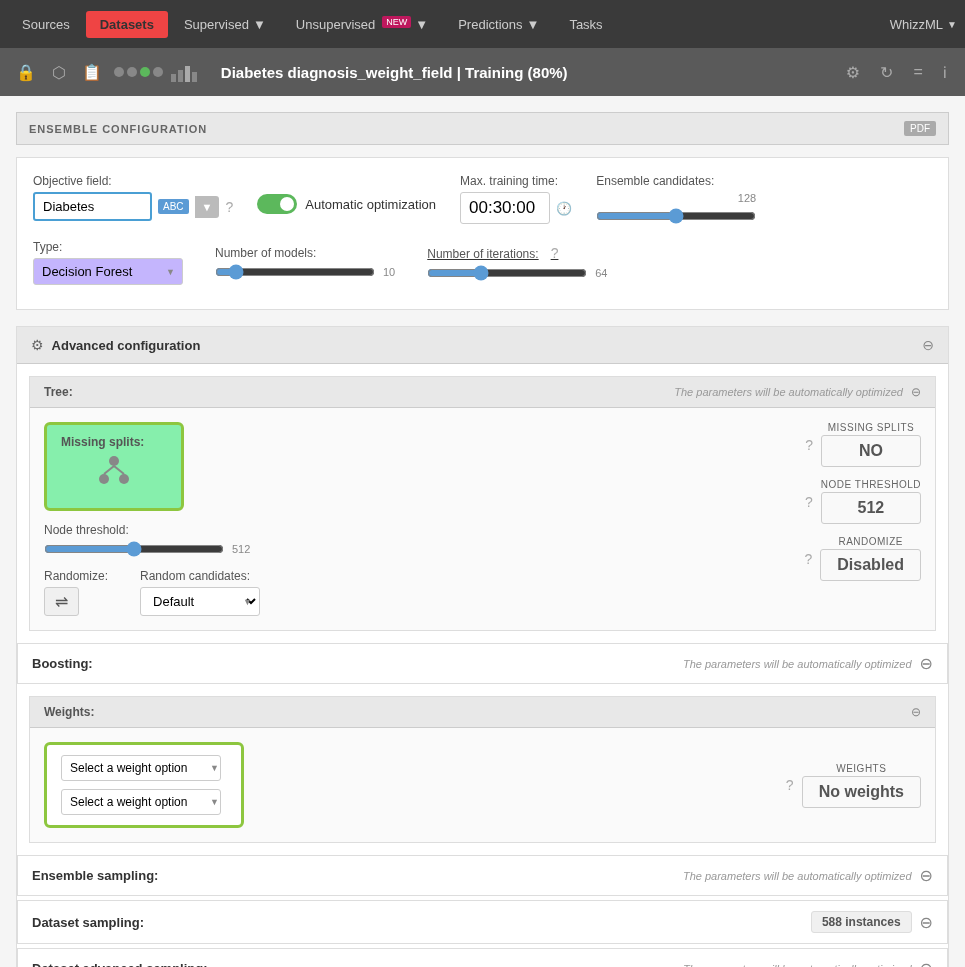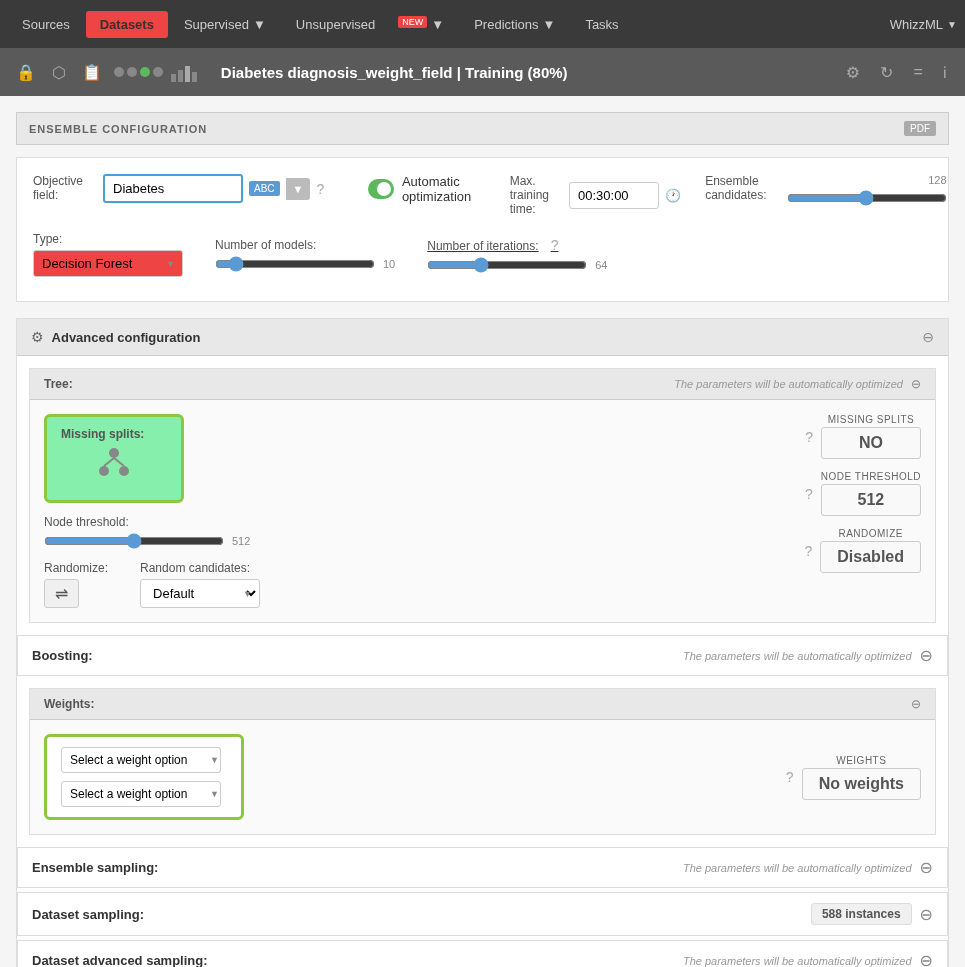--- a/index.html
+++ b/index.html
@@ -2,21 +2,21 @@
 <html><head>
   <meta charset="utf-8">
   <style>
     * { box-sizing: border-box; margin: 0; padding: 0; }
     body { font-family: Arial, Helvetica, sans-serif; font-size: 13px; background: #f0f0f0; color: #333; width: 965px; min-height: 967px; overflow-x: hidden; }
 
     
     .top-nav { display: flex; align-items: center; background: #3a3a3a; height: 48px; padding: 0 8px; gap: 2px; }
     .nav-item { color: #ccc; padding: 6px 14px; cursor: pointer; font-size: 13px; border-radius: 3px; display: flex; align-items: center; gap: 4px; }
     .nav-item.active { background: #ef4444; color: #333; border-radius: 3px; font-weight: bold; }
-    .nav-item .new-badge { background: #ef4444; color: #fff; font-size: 9px; padding: 1px 4px; border-radius: 2px; margin-left: 19px; position: relative; top: -2px; }
+    .nav-item .new-badge { background: #be185d; color: #fff; font-size: 9px; padding: 1px 4px; border-radius: 2px; margin-left: 3px; position: relative; top: -2px; }
     .nav-right { margin-left: auto; color: #ccc; display: flex; align-items: center; gap: 4px; font-size: 13px; }
     .nav-right .arrow { font-size: 10px; }
 
     
     .toolbar { background: #5a5a5a; display: flex; align-items: center; padding: 0 12px; height: 48px; gap: 8px; }
     .toolbar-icon { color: #aaa; font-size: 16px; cursor: pointer; padding: 4px; }
     .toolbar-title { color: #fff; font-size: 15px; font-weight: bold; margin: 0 auto 0 16px; }
     .toolbar-right { display: flex; gap: 8px; margin-left: auto; align-items: center; }
     .toolbar-right .tb-btn { color: #aaa; font-size: 16px; cursor: pointer; padding: 4px 6px; }
     .dots { display: flex; gap: 3px; align-items: center; }
@@ -29,21 +29,21 @@
 
     
     .section-header { display: flex; align-items: center; justify-content: space-between; background: #e8e8e8; border: 1px solid #ccc; padding: 8px 12px; margin-bottom: 12px; }
     .section-header h3 { font-size: 11px; color: #666; font-weight: bold; letter-spacing: 1px; text-transform: uppercase; }
     .section-header .pdf-btn { background: #aaa; color: #fff; padding: 2px 6px; font-size: 10px; border-radius: 2px; cursor: pointer; }
 
     
     .config-area { background: #fff; border: 1px solid #ddd; padding: 16px; margin-bottom: 16px; }
 
     .config-row { display: flex; align-items: flex-start; gap: 24px; margin-bottom: 16px; }
-    .config-field { display: flex; gap: 20px; }
+    .config-field { display: flex; flex-direction: column; gap: 4px; }
     .config-field label { font-size: 12px; color: #555; }
     .config-field .field-input { display: flex; align-items: center; gap: 6px; }
     .config-field select, .config-field input[type="text"] { border: 2px solid #4a9fd4; border-radius: 3px; padding: 5px 8px; font-size: 13px; background: #fff; }
     .abc-badge { background: #5b9bd5; color: #fff; font-size: 10px; padding: 2px 5px; border-radius: 2px; }
     .dropdown-arrow { background: #bbb; color: #fff; border: none; padding: 5px 7px; border-radius: 0 3px 3px 0; cursor: pointer; font-size: 11px; }
 
     .toggle-switch { display: flex; align-items: center; gap: 8px; }
     .toggle { width: 40px; height: 20px; background: #5cb85c; border-radius: 10px; position: relative; cursor: pointer; }
     .toggle::after { content: ''; position: absolute; right: 3px; top: 3px; width: 14px; height: 14px; background: #fff; border-radius: 50%; }
     .toggle-label { font-size: 13px; color: #333; }
@@ -53,21 +53,21 @@
     .time-icon { color: #888; cursor: pointer; }
 
     .slider-container { display: flex; flex-direction: column; gap: 4px; }
     .slider-label-row { display: flex; justify-content: flex-end; font-size: 11px; color: #888; }
     input[type="range"] { width: 160px; accent-color: #5b9bd5; }
 
     
     .type-row { display: flex; align-items: center; gap: 32px; margin-bottom: 8px; }
     .type-field { display: flex; flex-direction: column; gap: 4px; }
     .type-field label { font-size: 12px; color: #555; }
-    .type-select { border: 1px solid #ccc; border-radius: 3px; padding: 5px 24px 5px 8px; font-size: 13px; background: #ef4444; appearance: none; -webkit-appearance: none; position: relative; cursor: pointer; min-width: 150px; }
+    .type-select { border: 1px solid #ccc; border-radius: 3px; padding: 5px 24px 5px 8px; font-size: 13px; background: #c4b5fd; appearance: none; -webkit-appearance: none; position: relative; cursor: pointer; min-width: 150px; }
     .select-wrapper { position: relative; display: inline-block; }
     .select-wrapper::after { content: '▼'; position: absolute; right: 8px; top: 50%; transform: translateY(-50%); font-size: 9px; color: #888; pointer-events: none; }
 
     .slider-row { display: flex; align-items: center; gap: 8px; }
     .slider-val { font-size: 11px; color: #888; }
 
     
     .advanced-section { background: #fff; border: 1px solid #ddd; margin-bottom: 4px; }
     .advanced-header { display: flex; align-items: center; gap: 8px; padding: 10px 14px; background: #e8e8e8; border-bottom: 1px solid #ccc; cursor: pointer; }
     .advanced-header .gear-icon { color: #666; font-size: 14px; }
@@ -176,39 +176,39 @@
     <div class="pdf-btn">PDF</div>
   </div>
 
   <div class="config-area">
 
     <div class="config-row">
 
       <div class="config-field">
         <label>Objective field:</label>
         <div class="field-input">
-          <input type="text" style="border: 2px solid rgb(74, 159, 212); border-radius: 3px; padding: 5px 8px; font-size: 13px; width: 140px;" value="Diabetes">
+          <input type="text" style="border: 2px solid rgb(74, 159, 212); border-radius: 3px; padding: 5px 8px; font-size: 13px; width: 119px;" value="Diabetes">
           <span class="abc-badge">ABC</span>
           <button class="dropdown-arrow">▼</button>
           <span class="help-icon">?</span>
         </div>
       </div>
 
       <div class="config-field" style="justify-content:flex-end;">
         <div style="height:16px;"></div>
         <div class="toggle-switch">
           <div class="toggle"></div>
           <span class="toggle-label">Automatic optimization</span>
         </div>
       </div>
 
       <div class="config-field">
         <label>Max. training time:</label>
         <div class="time-input">
-          <input type="text" value="00:30:00" style="border: 1px solid rgb(204, 204, 204); border-radius: 3px; padding: 5px 8px; font-size: 13px; width: 90px;">
+          <input type="text" value="00:30:00" style="border: 1px solid rgb(204, 204, 204); border-radius: 3px; padding: 5px 8px; font-size: 17px; width: 90px;">
           <span class="time-icon">🕐</span>
         </div>
       </div>
 
       <div class="config-field">
         <label>Ensemble candidates:</label>
         <div class="slider-container">
           <div class="slider-label-row">
             <span>128</span>
           </div>

